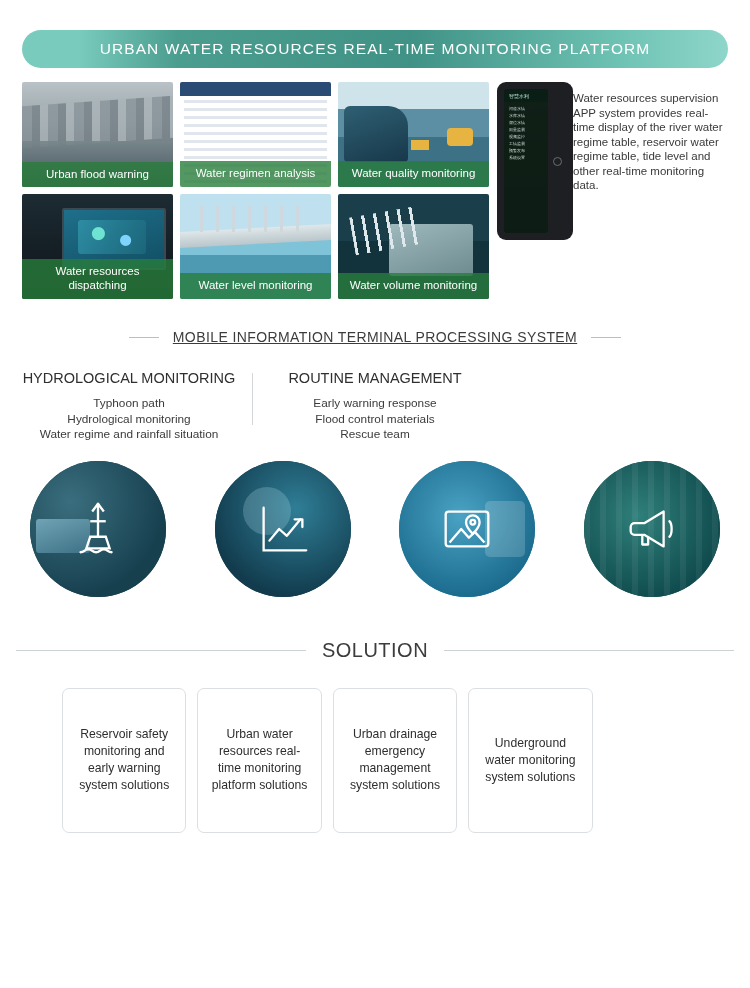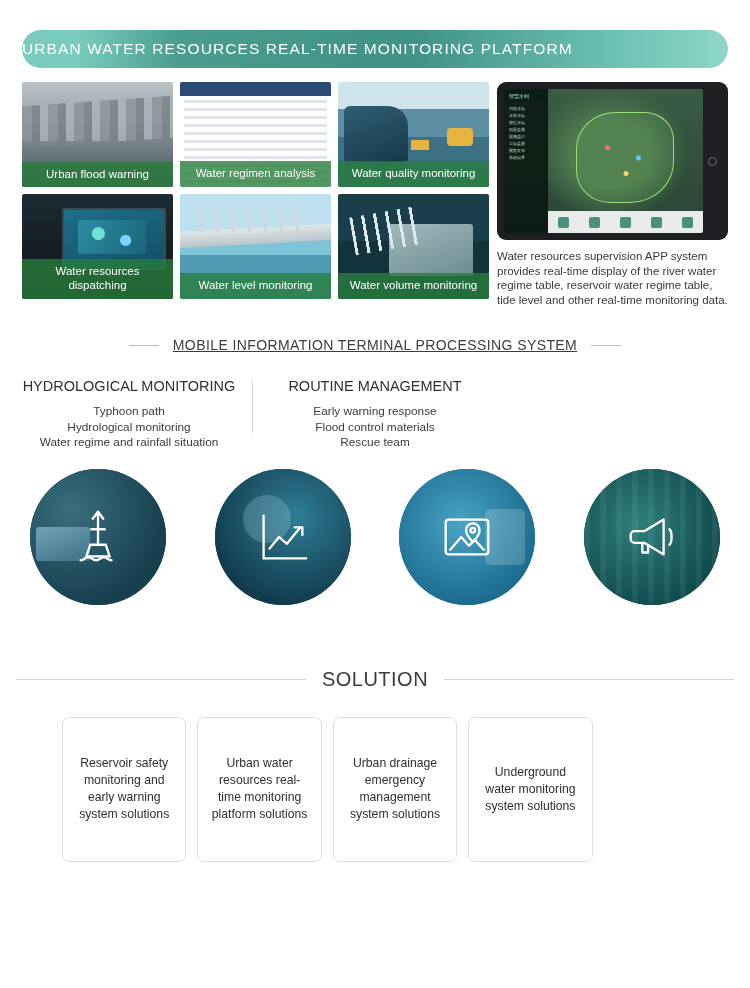--- a/index.html
+++ b/index.html
@@ -14,21 +14,21 @@
   }
 
   
   .banner {
     margin: 30px 22px 0 22px;
     height: 38px;
     border-radius: 19px;
     background: linear-gradient(90deg, #79cbbd 0%, #79cbbd 8%, #4b9d8f 22%, #3f9285 55%, #6fc3b5 85%, #8ed6c9 100%);
     display: flex;
     align-items: center;
-    justify-content: flex-start;
+    justify-content: center;
   }
   .banner-title {
     color: #ffffff;
     font-size: 15.5px;
     letter-spacing: 1.1px;
     font-weight: 500;
     white-space: nowrap;
   }
 
   
@@ -153,21 +153,21 @@
   }
   .img-volume::after {
     content: "";
     position: absolute; left: 14px; top: 18px; width: 64px; height: 38px;
     background:
       repeating-linear-gradient(90deg, #dfe8ea 0 3px, transparent 3px 12px);
     transform: rotate(-10deg);
   }
 
   
-  .tablet-wrap { flex: 1; display: flex; flex-direction: column; }
+  .tablet-wrap { flex: 1; display: flex; flex-direction: row; }
   .tablet {
     width: 100%;
     height: 158px;
     background: #1d1f22;
     border-radius: 9px;
     padding: 7px 11px 7px 7px;
     position: relative;
     display: flex;
   }
   .tablet-screen {
@@ -304,21 +304,21 @@
   .c2 .bg { background: radial-gradient(circle at 60% 35%, #2f7e96, #123c4e 72%), #14465a; }
   .c2 .bg::after { content:""; position:absolute; left:28px; top:26px; width:48px; height:48px; background:rgba(180,220,230,.25); border-radius:50%; }
   .c3 .bg { background: radial-gradient(circle at 45% 40%, #4aa3c4, #1a6a8c 75%), #2186a8; }
   .c3 .bg::after { content:""; position:absolute; right:10px; top:40px; width:40px; height:56px; background:rgba(255,255,255,.18); border-radius:5px; }
   .c4 .bg { background: radial-gradient(circle at 40% 40%, #2f7f7a, #0f4a4d 75%), #135054; }
   .c4 .bg::after { content:""; position:absolute; inset:0; background:repeating-linear-gradient(90deg, rgba(255,255,255,.06) 0 6px, transparent 6px 16px); }
   .circle svg { position: relative; z-index: 2; }
 
   
   .solution-head {
-    margin-top: 63px;
+    margin-top: 42px;
     display: flex; align-items: center; justify-content: center; gap: 16px;
   }
   .solution-head .rule { width: 290px; height: 1px; background: #cdd2d4; }
   .solution-head h2 {
     font-size: 20px; font-weight: 400; color: #3c3c3c; letter-spacing: .5px;
   }
 
   .sol-cards {
     margin: 26px 22px 0 22px;
     display: grid;

